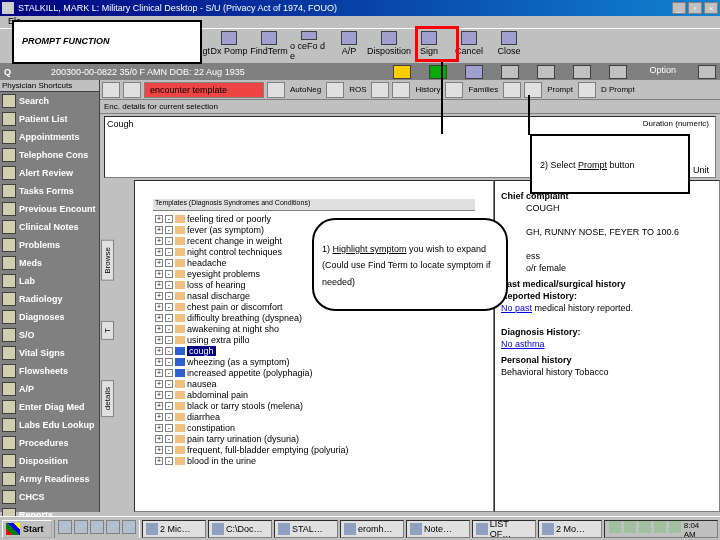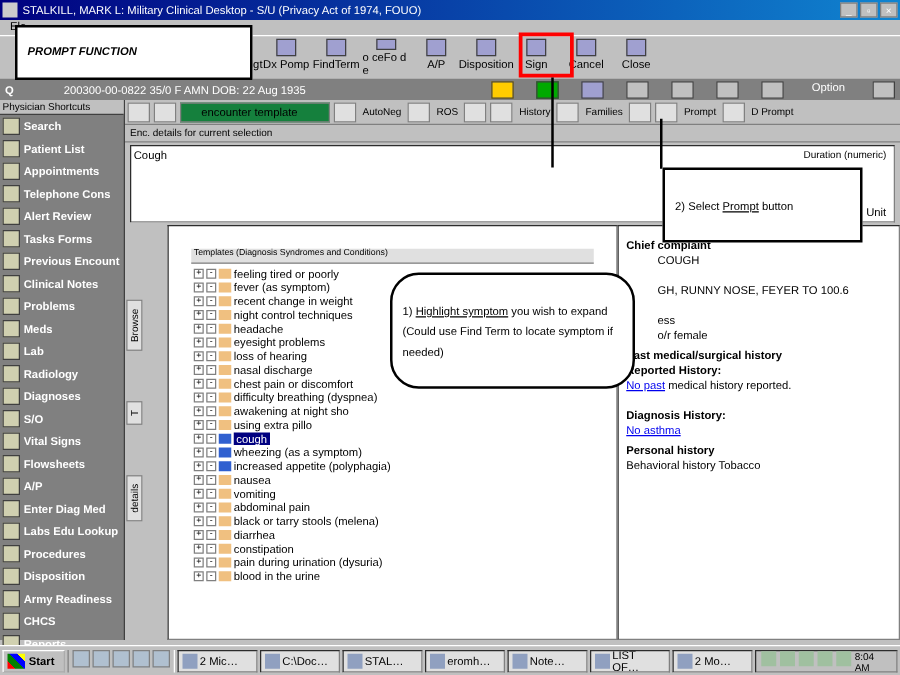--- a/index.html
+++ b/index.html
@@ -20,21 +20,21 @@
   .pt-bar .end { margin-left: auto; display: flex; gap: 18px; }
   .pt-bar .pbtn { width: 18px; height: 14px; background: #c0c0c0; border: 1px solid #404040; }
   .workspace { display: flex; height: 432px; }
   .shortcuts { width: 100px; background: #808080; color: #fff; display: flex; flex-direction: column; border-right: 1px solid #404040; }
   .shortcuts .hdr { background: #c0c0c0; color: #000; padding: 1px 2px; font-size: 8px; border-bottom: 1px solid #404040; }
   .shortcuts .sitem { display: flex; align-items: center; height: 18px; padding: 0 2px; gap: 3px; font-size: 8px; font-weight: bold; }
   .shortcuts .sitem .sic { width: 14px; height: 14px; background: #d0d0b0; border: 1px solid #404040; }
   .main { flex: 1; background: #c0c0c0; display: flex; flex-direction: column; }
   .tb2 { height: 20px; display: flex; align-items: center; padding: 2px; gap: 3px; border-bottom: 1px solid #808080; }
   .tb2 .b { width: 18px; height: 16px; background: #e0e0e0; border: 1px solid #808080; }
-  .tb2 .drop { width: 120px; height: 16px; background: #15803d; border: 1px solid #808080; font-size: 8px; display: flex; align-items: center; padding: 0 16px; }
+  .tb2 .drop { width: 120px; height: 16px; background: #ef4444; border: 1px solid #808080; font-size: 8px; display: flex; align-items: center; padding: 0 5px; }
   .tb2 .txt { font-size: 8px; padding: 0 2px; }
   .detailrow { height: 14px; display: flex; align-items: center; padding: 0 4px; font-size: 8px; border-bottom: 1px solid #808080; }
   .searchbox { margin: 2px 4px; height: 62px; background: #fff; border: 1px inset #808080; padding: 2px; font-size: 8px; position: relative; }
   .searchbox .dur { position: absolute; right: 6px; top: 2px; font-size: 8px; }
   .searchbox .valunit { position: absolute; right: 6px; bottom: 2px; font-size: 8px; display: flex; gap: 10px; }
   .splitpane { display: flex; flex: 1; }
   .sidetabs { width: 14px; background: #c0c0c0; display: flex; flex-direction: column; align-items: center; gap: 40px; padding-top: 60px; }
   .sidetabs .vtab { writing-mode: vertical-rl; transform: rotate(180deg); font-size: 8px; background: #e0e0e0; padding: 6px 1px; border: 1px solid #808080; }
   .tree { width: 360px; background: #fff; border: 1px inset #808080; overflow: hidden; font-size: 8px; padding: 18px; margin-left: 20px; }
   .tree .tw { height: 12px; background: #e0e0e0; border-bottom: 1px solid #808080; margin-bottom: 2px; font-size: 7px; padding: 0 2px; }
@@ -393,26 +393,20 @@
             <div class="row">
               <div class="exp">+</div>
               <div class="exp">-</div>
               <div class="ric"></div>
               <span>nausea</span>
             </div>
             <div class="row">
               <div class="exp">+</div>
               <div class="exp">-</div>
               <div class="ric"></div>
-              <span>vomiting</span>
-            </div>
-            <div class="row">
-              <div class="exp">+</div>
-              <div class="exp">-</div>
-              <div class="ric"></div>
               <span>abdominal pain</span>
             </div>
             <div class="row">
               <div class="exp">+</div>
               <div class="exp">-</div>
               <div class="ric"></div>
               <span>black or tarry stools (melena)</span>
             </div>
             <div class="row">
               <div class="exp">+</div>
@@ -423,21 +417,27 @@
             <div class="row">
               <div class="exp">+</div>
               <div class="exp">-</div>
               <div class="ric"></div>
               <span>constipation</span>
             </div>
             <div class="row">
               <div class="exp">+</div>
               <div class="exp">-</div>
               <div class="ric"></div>
-              <span>pain during urination (dysuria)</span>
+              <span>pain tarry urination (dysuria)</span>
+            </div>
+            <div class="row">
+              <div class="exp">+</div>
+              <div class="exp">-</div>
+              <div class="ric"></div>
+              <span>frequent, full-bladder emptying (polyuria)</span>
             </div>
             <div class="row">
               <div class="exp">+</div>
               <div class="exp">-</div>
               <div class="ric"></div>
               <span>blood in the urine</span>
             </div>
           </div>
       </div>
       <div class="chart">

